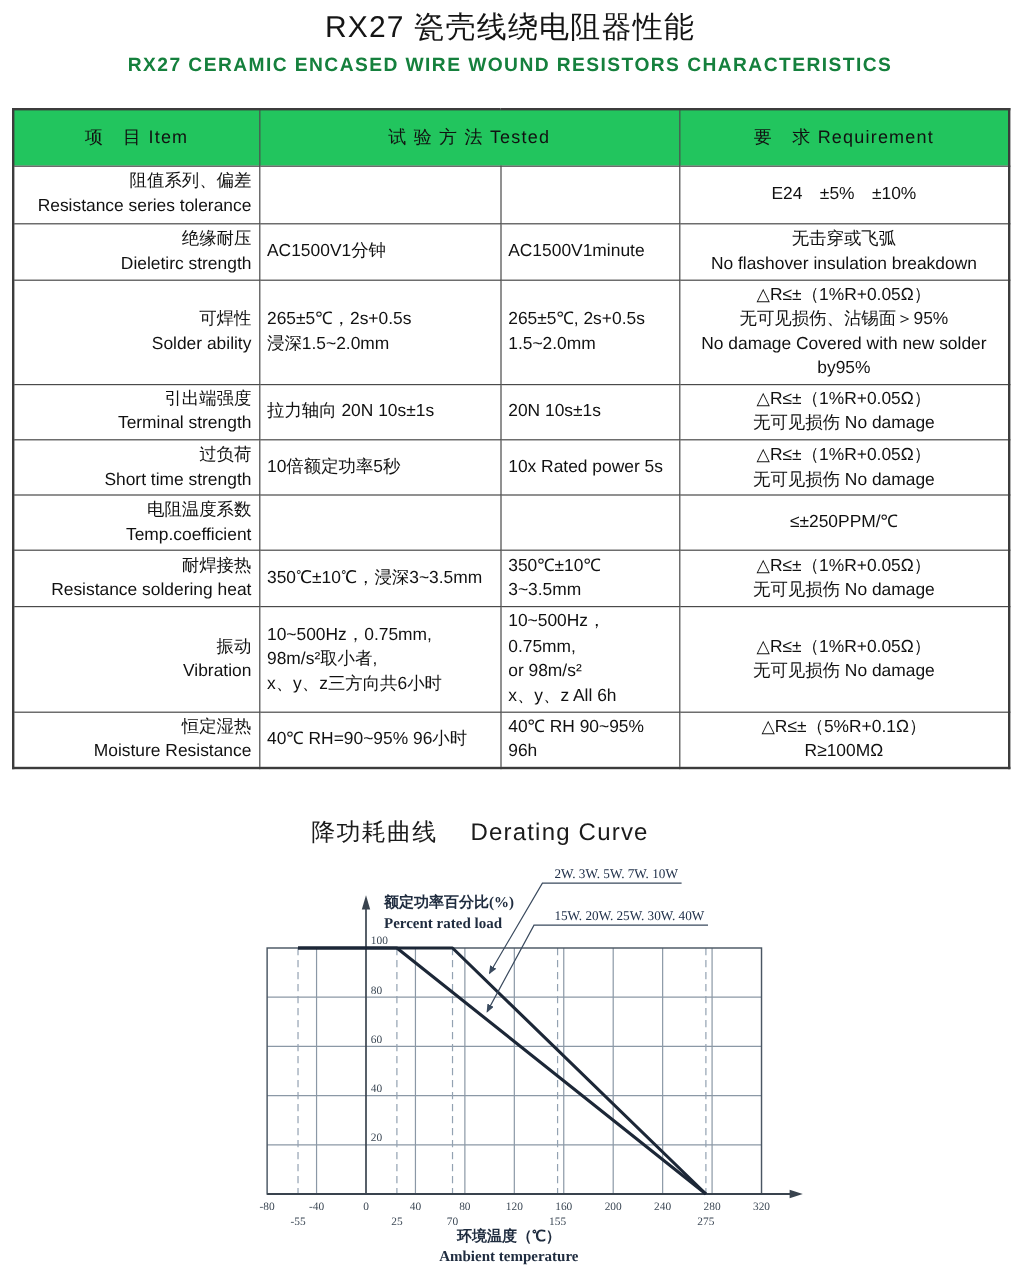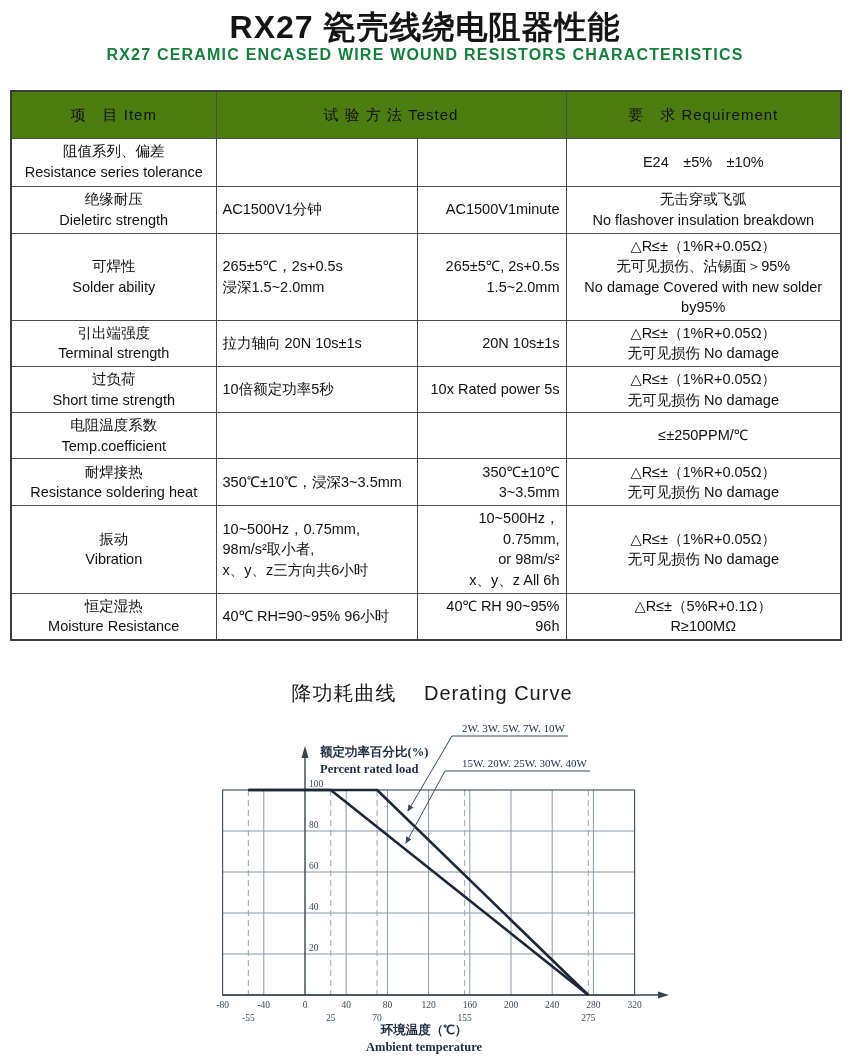--- a/index.html
+++ b/index.html
@@ -1,38 +1,38 @@
 <!DOCTYPE html>
 <html><head>
 <meta charset="utf-8">
 <style>
   html,body{margin:0;padding:0;background:#ffffff;}
   body{width:850px;height:1060px;position:relative;font-family:"Liberation Sans",sans-serif;color:#111;overflow:hidden;}
 
   
   .main-title{position:absolute;top:6px;left:0;width:850px;text-align:center;
-    font-size:32px;font-weight:bold;letter-spacing:1px;color:#151515;}
+    font-size:25px;font-weight:normal;letter-spacing:1px;color:#151515;}
   .sub-title{position:absolute;top:46px;left:0;width:850px;text-align:center;
     font-size:16px;font-weight:bold;letter-spacing:1.2px;color:#15803d;}
 
   
   table.spec{position:absolute;left:10px;top:90px;width:830px;border-collapse:collapse;
     table-layout:fixed;border:2px solid #3c3c3c;}
   table.spec td,table.spec th{border:1px solid #4a4a4a;padding:2px 6px;vertical-align:middle;
     font-size:14.5px;line-height:1.42;white-space:pre-line;font-weight:normal;}
-  table.spec th{background:#4d7c0f;font-size:15px;letter-spacing:1px;}
-  td.c-item{text-align:center;padding-left:10px;}
+  table.spec th{background:#22c55e;font-size:15px;letter-spacing:1px;}
+  td.c-item{text-align:right;padding-left:10px;}
   td.c-m1{text-align:left;padding-left:9px;}
-  td.c-m2{text-align:right;}
+  td.c-m2{text-align:left;}
   td.c-req{text-align:center;}
   td.sm{font-size:12.4px;line-height:1.32;}
 
   
   .chart-title{position:absolute;top:680px;left:0;width:800px;text-align:center;
-    font-size:20px;font-weight:500;letter-spacing:1px;color:#1b1b1b;padding-left:32px;}
+    font-size:20px;font-weight:500;letter-spacing:1px;color:#1b1b1b;}
   #chart-wrap{position:absolute;left:200px;top:705px;width:480px;height:355px;}
   #chart-svg text{font-family:"Liberation Serif",serif;}
   .tick{font-size:9.5px;fill:#3d4956;}
   .ann{font-size:11px;fill:#20304a;}
   .axlab{font-size:12.5px;font-weight:600;fill:#1f2c3f;}
 </style>
 </head>
 <body>
 
 <div class="main-title">RX27 瓷壳线绕电阻器性能</div>

